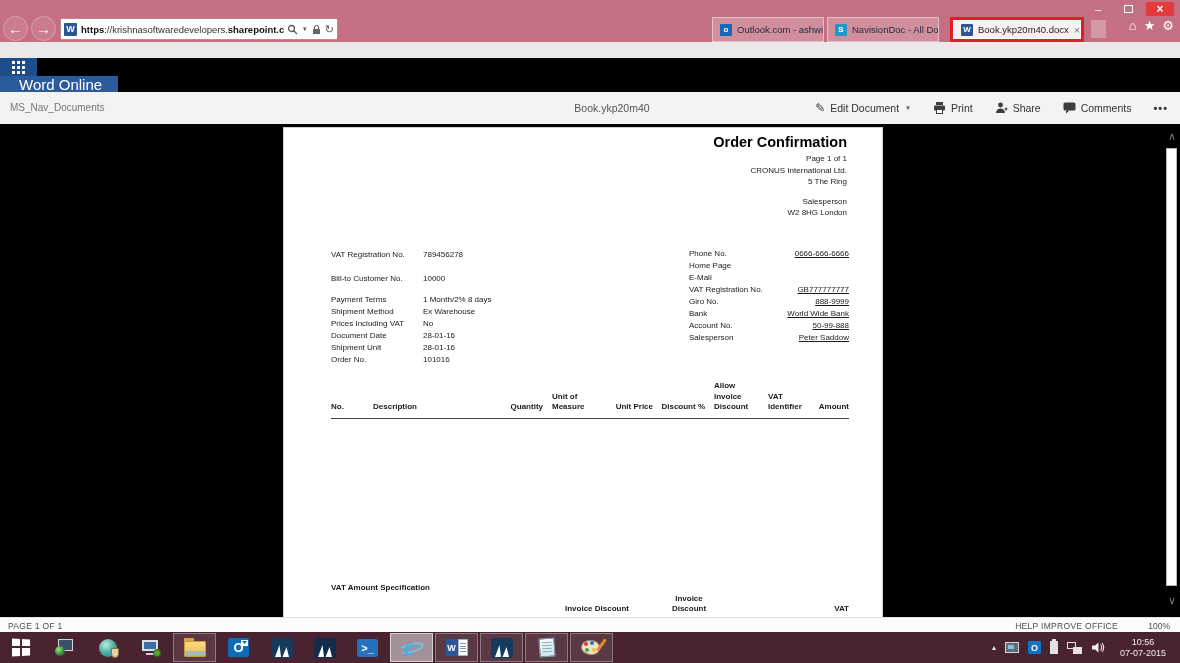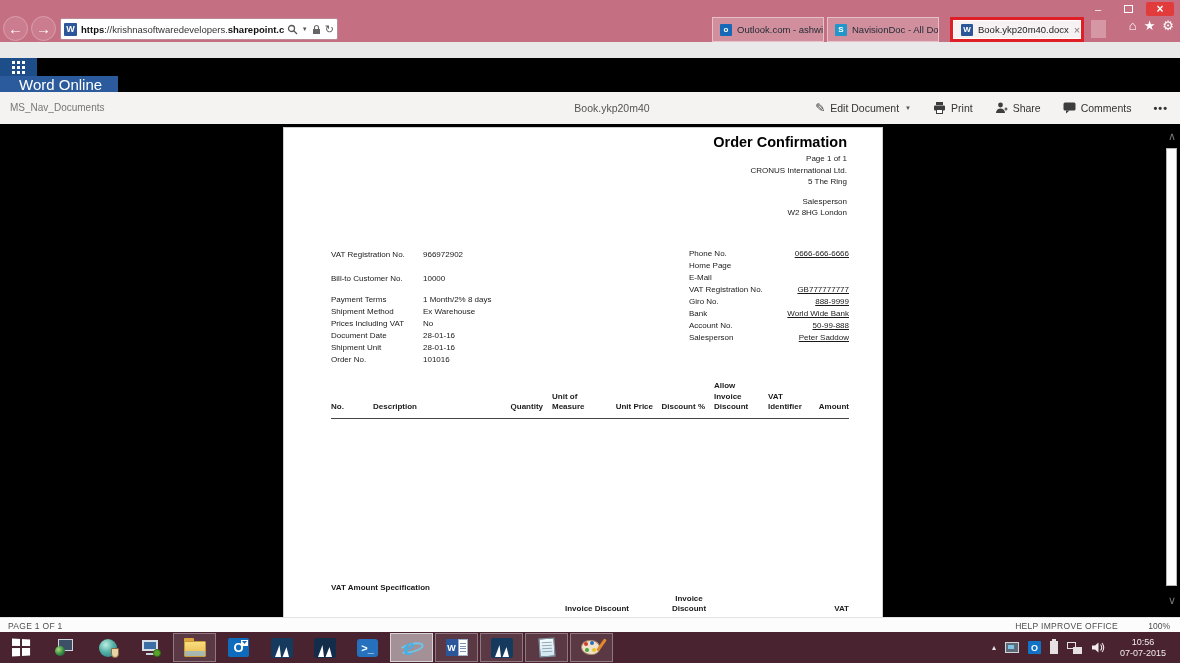--- a/index.html
+++ b/index.html
@@ -302,21 +302,21 @@
         <div>CRONUS International Ltd.</div>
         <div>5 The Ring</div>
         <div class="spacer"></div>
         <div>Salesperson</div>
         <div>W2 8HG London</div>
       </div>
 
       <div class="details-left">
         <div class="drow gap-lg">
             <span class="dlabel">VAT Registration No.</span>
-            <span class="dval">966972902</span>
+            <span class="dval">789456278</span>
           </div>
         <div class="drow gap-md">
             <span class="dlabel">Bill-to Customer No.</span>
             <span class="dval">10000</span>
           </div>
         <div class="drow">
             <span class="dlabel">Payment Terms</span>
             <span class="dval">1 Month/2% 8 days</span>
           </div>
         <div class="drow">

